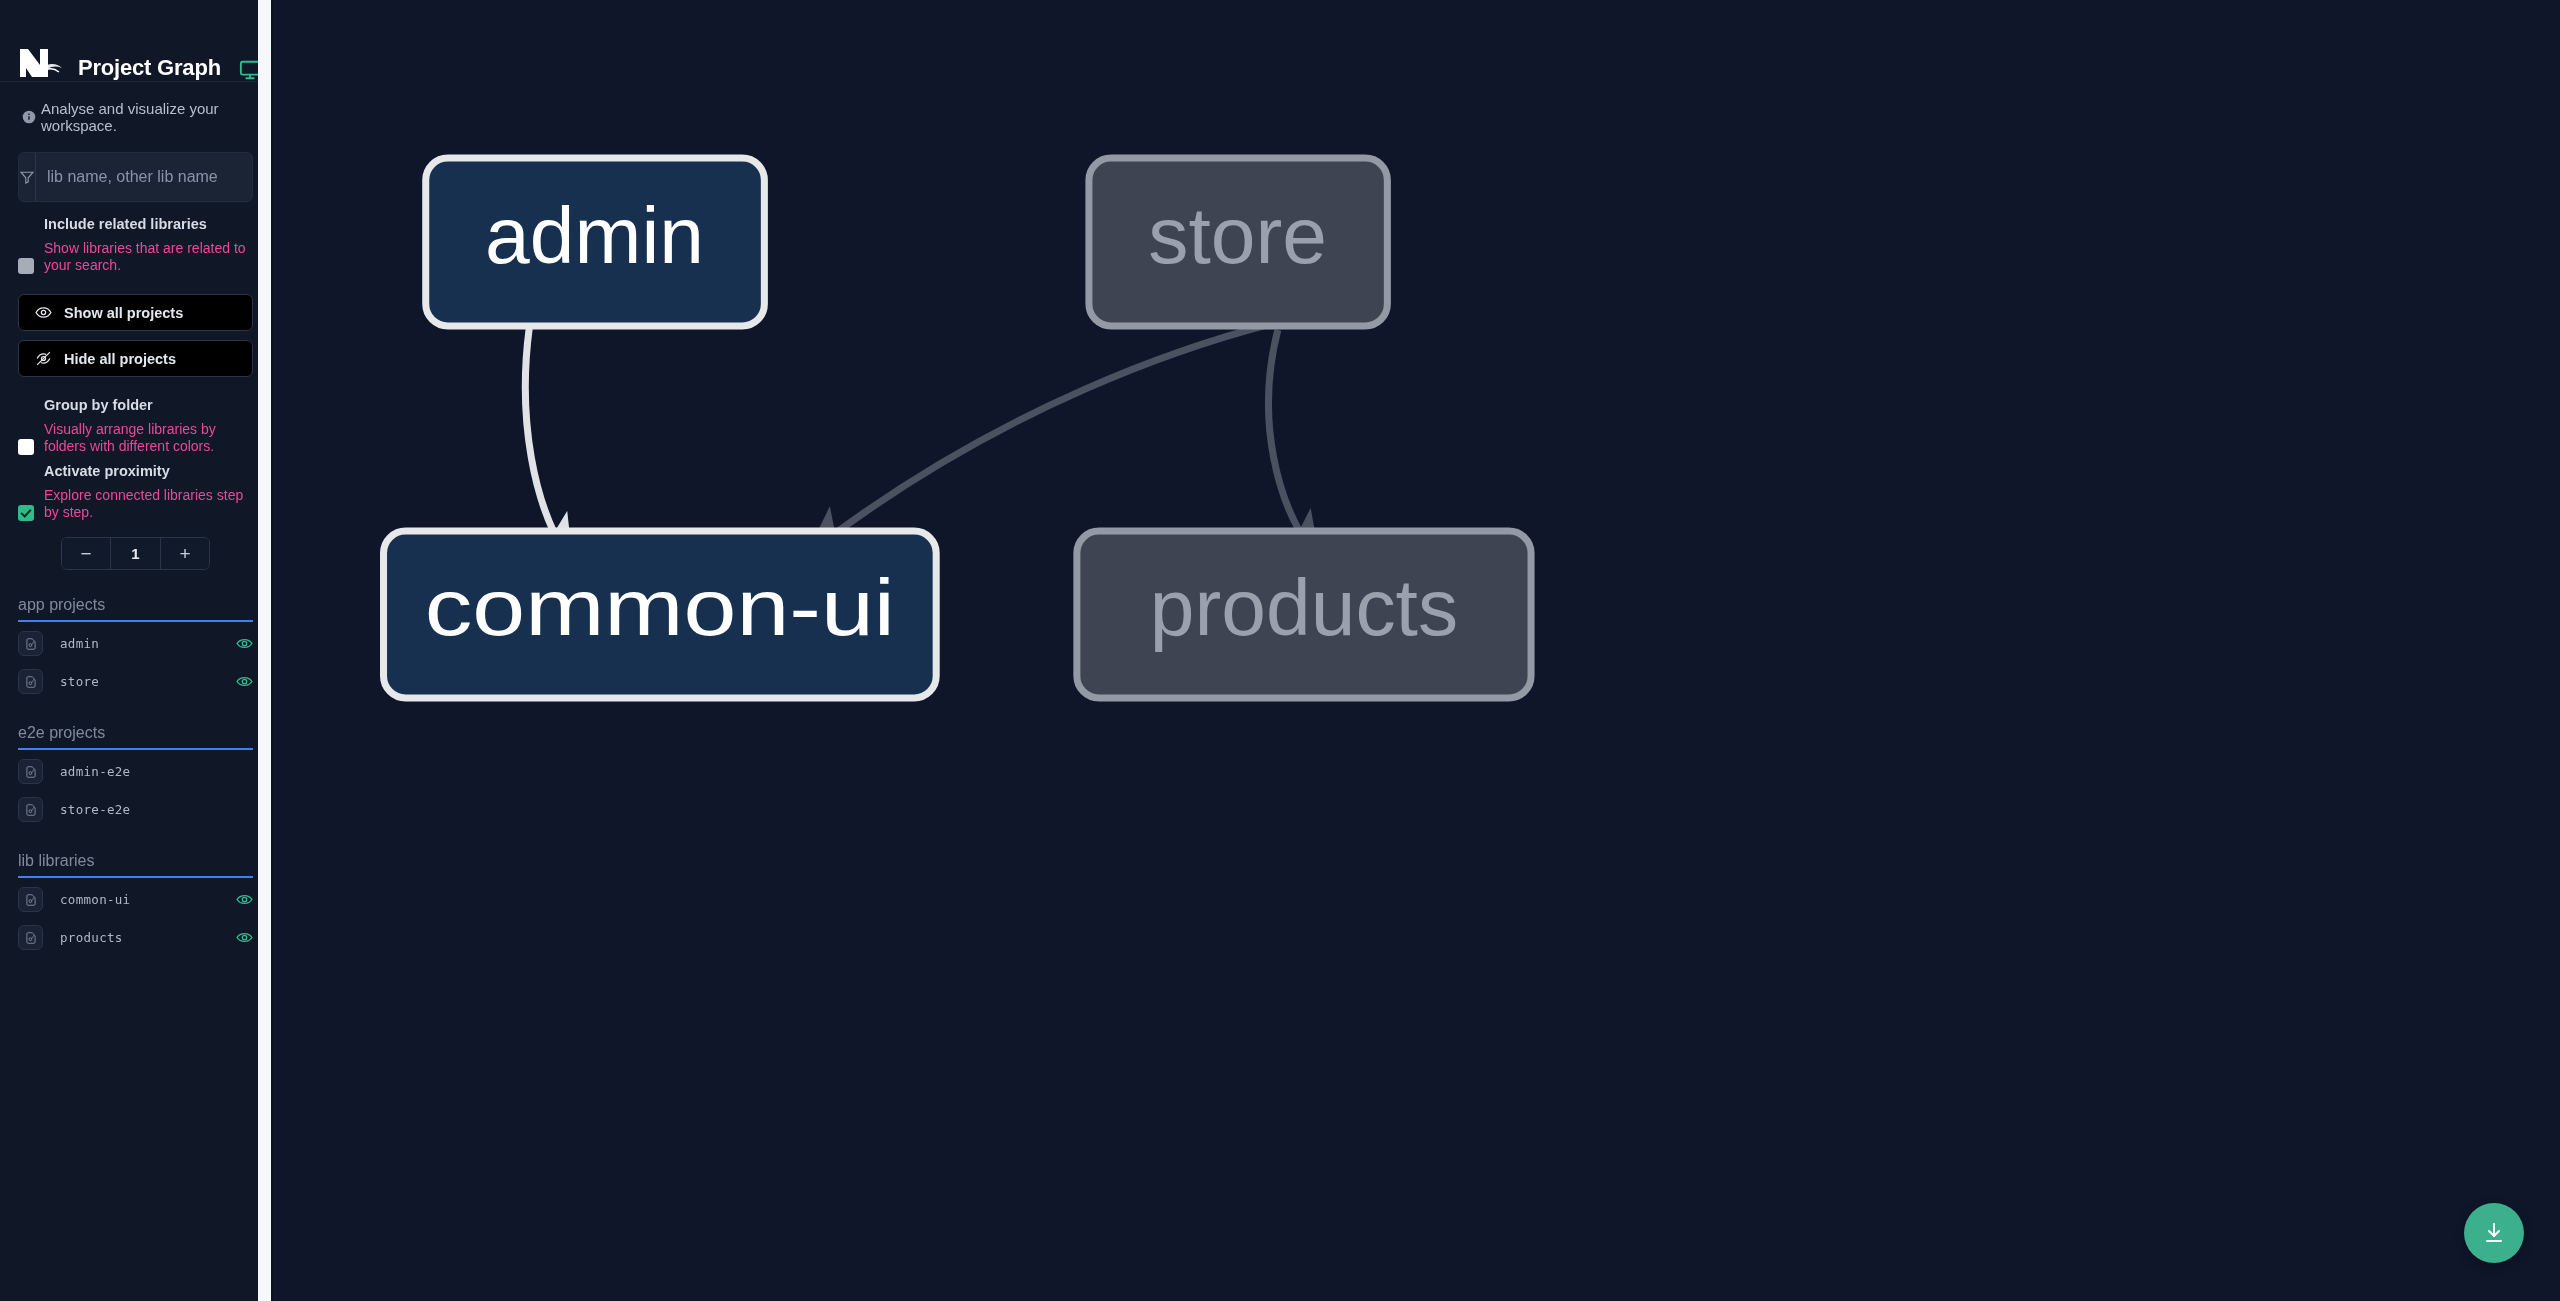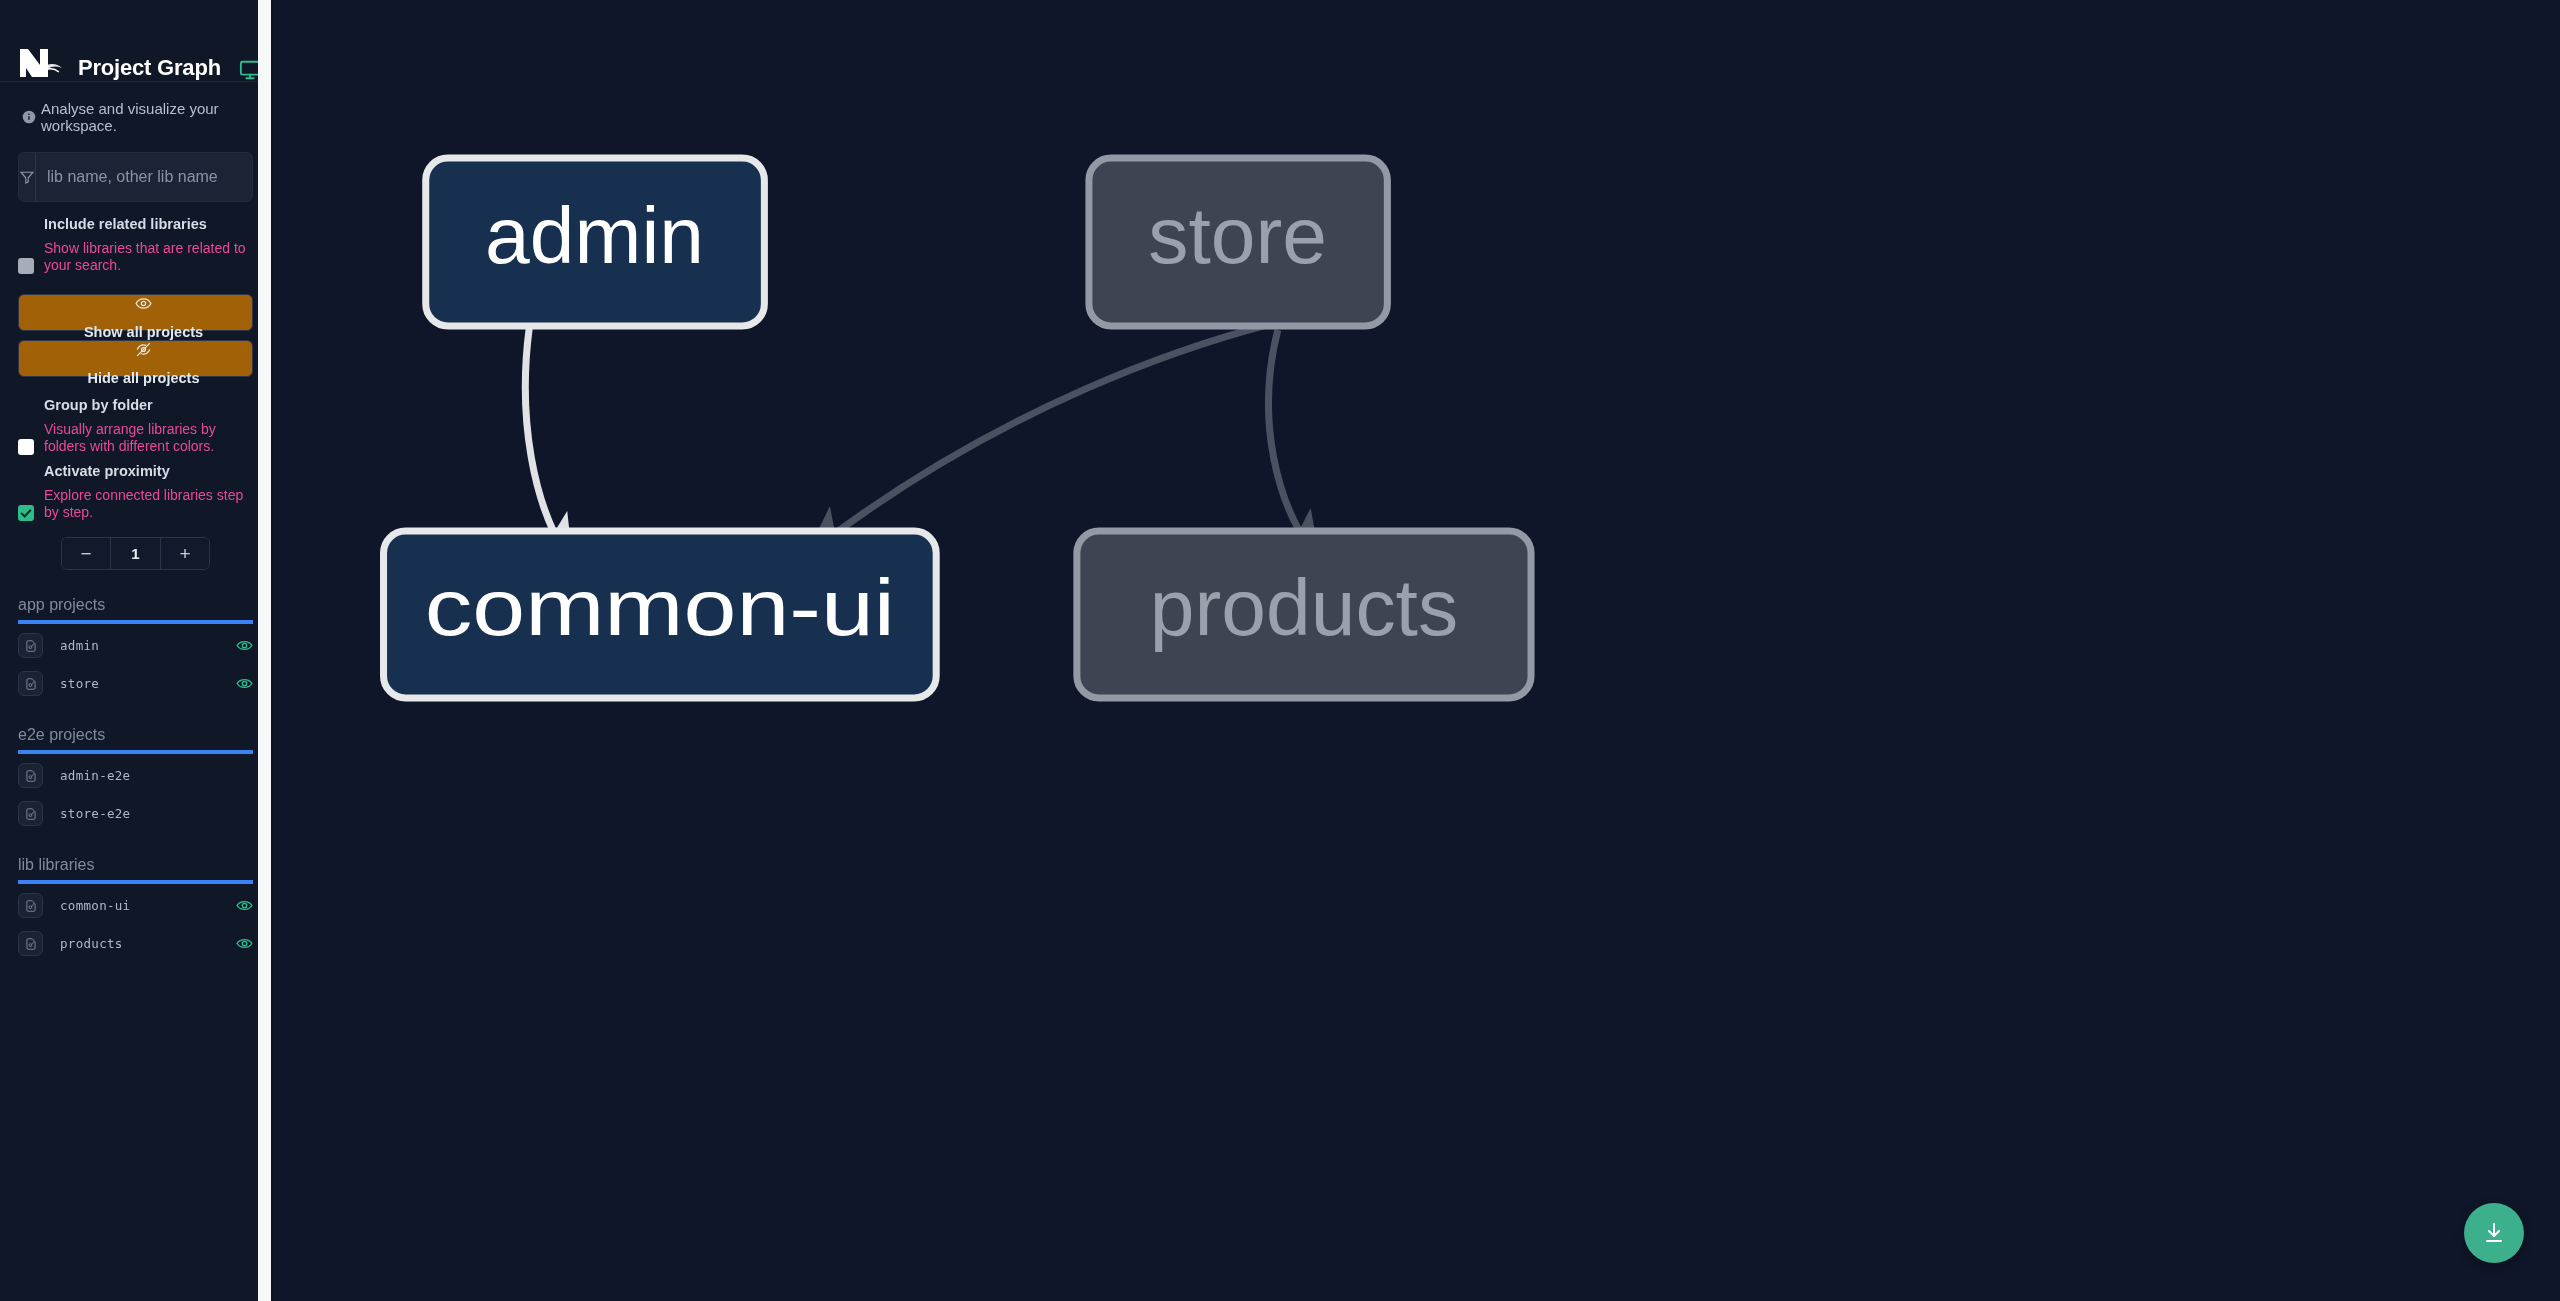--- a/index.html
+++ b/index.html
@@ -82,31 +82,30 @@
     width: 4px; height: 8px;
     border: solid #0f2f22; border-width: 0 2px 2px 0;
     transform: rotate(43deg);
   }
   .opt-title { font-size: 14.5px; font-weight: 700; color: #d7dde6; line-height: 17px; }
   .opt-desc { font-size: 14px; color: #ec4899; line-height: 17px; margin-top: 7px; }
 
   .btn-stack { padding: 20px 18px 0 18px; display: flex; flex-direction: column; gap: 9px; }
   .side-btn {
     height: 37px;
-    background: #a16207;
+    background: #000000;
     border: 1px solid #2b3purple;
     border: 1px solid #2b3547;
     border-radius: 6px;
     display: flex; align-items: center;
     padding-left: 16px; gap: 12px;
     color: #e3e8ef;
     font-size: 14.5px; font-weight: 700;
     font-family: "Liberation Sans", sans-serif;
     cursor: pointer;
-    flex-direction: column;
   }
   .side-btn svg { width: 17px; height: 17px; display:block; }
 
   .stepper {
     margin: 16px 18px 0 18px;
     display: flex; justify-content: center;
   }
   .stepper-inner {
     display: flex; height: 33px;
     border: 1px solid #2b3547; border-radius: 6px;
@@ -124,21 +123,21 @@
   .step-val {
     width: 49px; background: #111a2a;
     color: #e6ebf2; font-size: 15px; font-weight: 700;
     display: flex; align-items: center; justify-content: center;
   }
 
   .group-section { padding: 0 18px; margin-top: 26px; }
   .group-title {
     font-size: 16px; color: #7f8a9c; font-weight: 400;
     padding-bottom: 6px;
-    border-bottom: 4px solid #3b82f6;
+    border-bottom: 2px solid #3b82f6;
   }
   .proj-row {
     display: flex; align-items: center;
     height: 33px; margin-top: 5px;
     gap: 17px; cursor: pointer;
   }
   .proj-badge {
     width: 25px; height: 25px; flex: 0 0 25px;
     border-radius: 6px;
     background: #1a2334;

